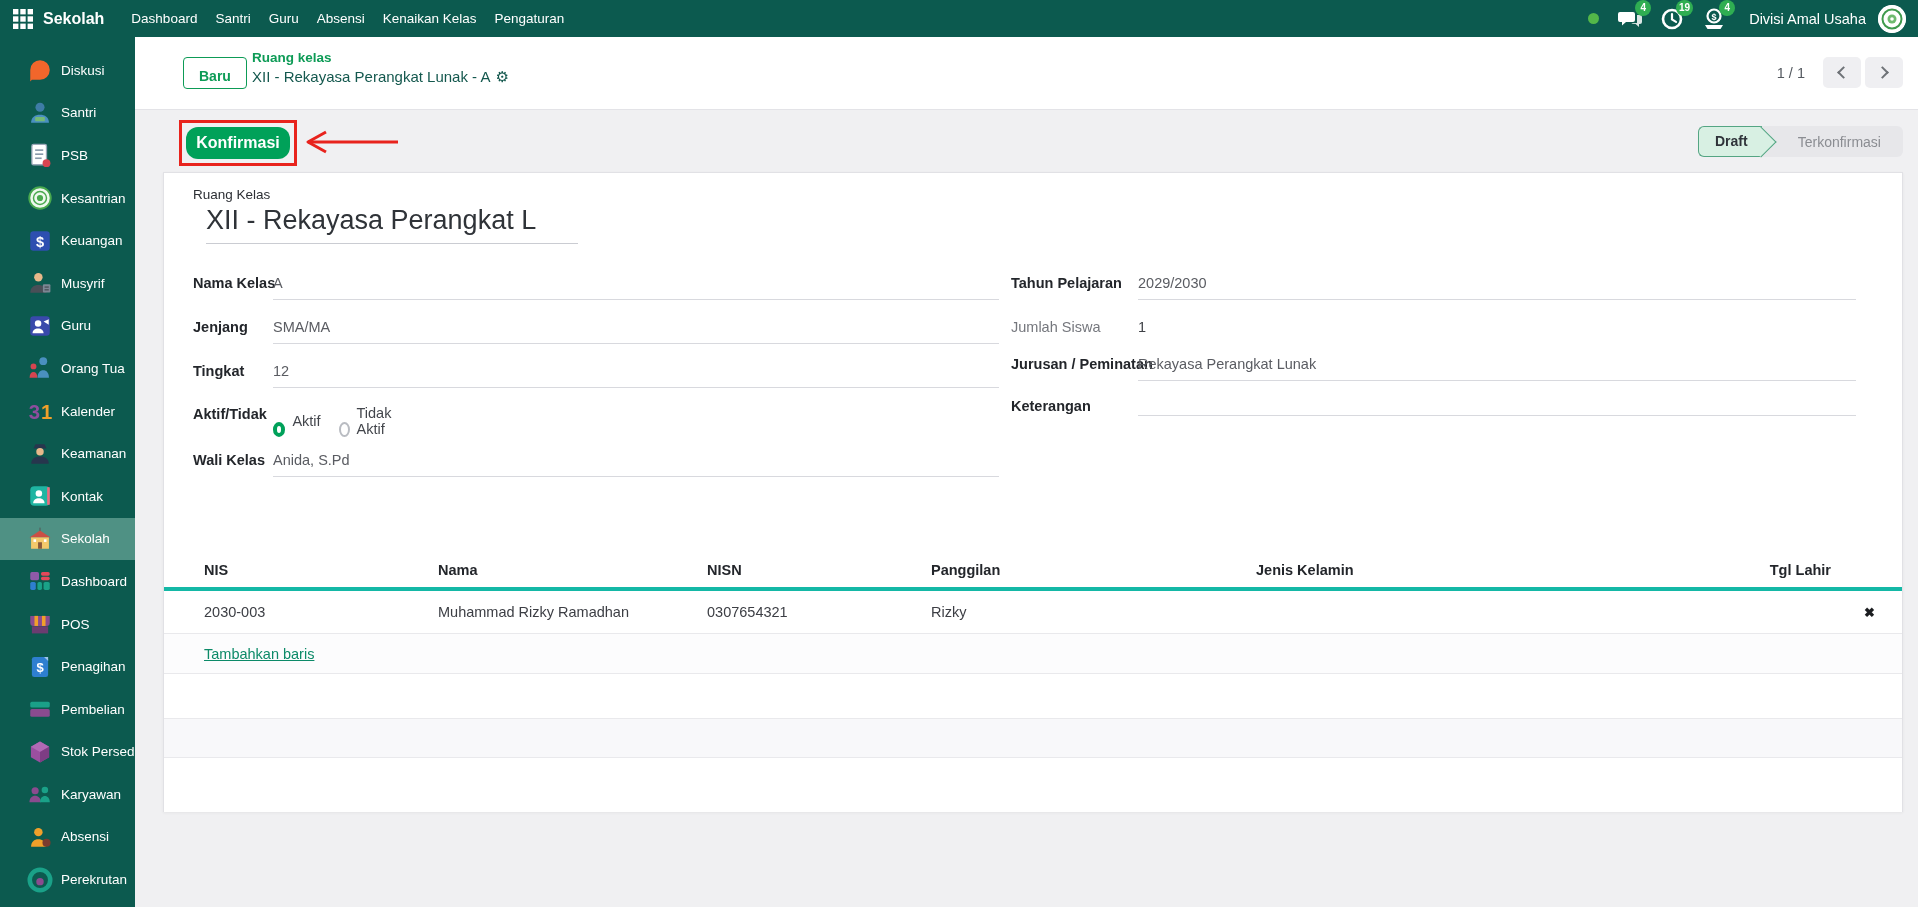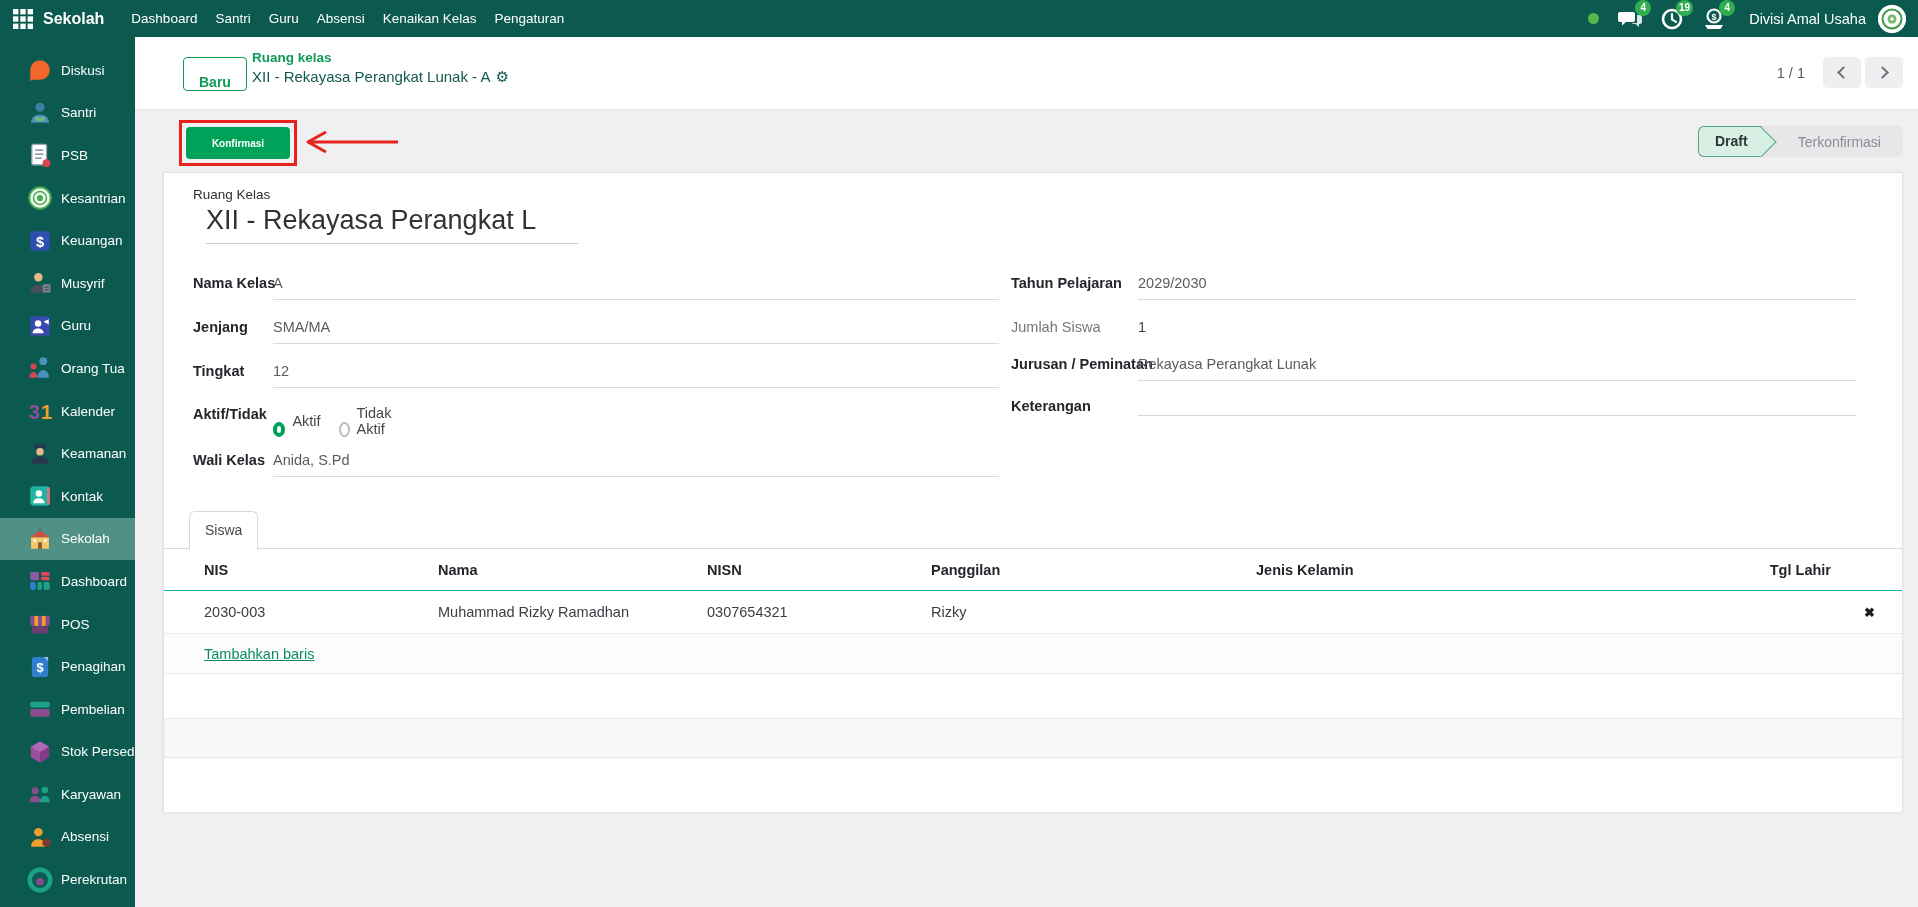--- a/index.html
+++ b/index.html
@@ -28,40 +28,40 @@
   .sidebar { position:absolute; top:37px; left:0; width:135px; height:870px;
              background:#0c5a4f; padding-top:12px; overflow:hidden; }
   .sb-item { height:42.6px; display:flex; align-items:center; padding-left:27px; color:#fff;
              font-size:13.5px; white-space:nowrap; }
   .sb-item.active { background:#4f9184; }
   .sb-item .ic { width:26px; height:26px; margin-right:8px; flex:none; }
 
   
   .crumbbar { position:absolute; left:135px; top:37px; width:1783px; height:73px;
               background:#fff; border-bottom:1px solid #e3e3e7; }
-  .btn-new { position:absolute; left:48px; top:20px; height:32px; padding:16px 15px;
+  .btn-new { position:absolute; left:48px; top:20px; height:32px; padding:10px 15px;
              background:#fff; border:1px solid #0d9b56; border-radius:4px;
              color:#0d9b56; font-size:14px; font-weight:bold; font-family:inherit; }
   .crumbs { position:absolute; left:117px; top:13px; }
   .crumb-parent { font-size:13.5px; font-weight:bold; color:#0d9b56; }
   .crumb-current { font-size:15px; color:#14584e; margin-top:3px; }
   .gear { font-size:15px; color:#14584e; margin-left:5px; }
   .pager { position:absolute; right:15px; top:20px; display:flex; align-items:center; }
   .pager-text { font-size:14.5px; color:#555a60; margin-right:14px; }
   .pbtn { width:38px; height:31px; background:#efeff2; border-radius:5px; margin-left:4px;
           display:inline-flex; align-items:center; justify-content:center; }
   .chev { width:9px; height:9px; border-left:2px solid #6e7277; border-bottom:2px solid #6e7277;
           display:inline-block; }
   .chev.left  { transform:rotate(45deg); margin-left:3px; }
   .chev.right { transform:rotate(-135deg); margin-right:3px; }
 
   
   .btn-confirm { position:absolute; left:186px; top:127px; width:104px; height:32px;
-                 background:#00a159; color:#fff; border:none; border-radius:4px;
-                 font-size:10px; font-weight:bold; font-family:inherit; z-index:3; }
+                 background:#00a159; color:#fff; border:none; border-radius:12px;
+                 font-size:16px; font-weight:bold; font-family:inherit; z-index:3; }
   .red-rect { position:absolute; left:179px; top:120px; width:118px; height:46px;
               border:3px solid #e8231d; z-index:4; pointer-events:none; }
   .red-arrow { position:absolute; left:302px; top:128px; z-index:4; }
 
   .statusbar { position:absolute; right:15px; top:126px; height:31px; width:205px;
                background:#e7e7ea; border-radius:6px; display:flex; align-items:center; }
   .st-active { position:relative; height:31px; line-height:29px; background:#d8f0e3;
                border:1px solid #54a583; border-right:none; border-radius:6px 0 0 6px;
                padding:0 14px 0 16px; font-size:14px; font-weight:bold; color:#2f333a; z-index:2; }
   .st-active::after { content:""; position:absolute; right:-10px; top:50%; width:21px; height:21px;
@@ -91,21 +91,21 @@
   .radio.off { border:2px solid #b9bcc2; }
   .ropt { font-size:14.5px; color:#43464c; margin:0 18px 16px 7px; }
 
   
   .tabbar { position:absolute; left:0; top:338px; width:1738px; height:38px;
             border-bottom:1px solid #d9d9dd; }
   .tab { position:absolute; left:25px; top:0; height:39px; padding:0 15px; background:#fff;
          border:1px solid #d9d9dd; border-bottom:1px solid #fff; border-radius:6px 6px 0 0;
          line-height:37px; font-size:14px; color:#44474c; z-index:2; }
   .thead, .trow, .addrow, .fillrow { position:absolute; left:0; width:1738px; }
-  .thead { top:376px; height:42px; border-bottom:1px solid #14b8a6; }
+  .thead { top:376px; height:42px; border-bottom:4px solid #14b8a6; }
   .trow  { top:418px; height:43px; border-bottom:1px solid #e9e9ec; }
   .addrow{ top:461px; height:40px; border-bottom:1px solid #e9e9ec; background:#fcfcfd;
            line-height:40px; }
   .addrow span { margin-left:40px; font-size:14.5px; color:#0c8a68;text-decoration:underline; }
   .f1 { top:501px; height:45px; border-bottom:1px solid #e9e9ec; background:#fff; }
   .f2 { top:546px; height:39px; border-bottom:1px solid #e9e9ec; background:#f8f8fa; }
   .f3 { top:585px; height:54px; background:#fff; }
   .c { position:absolute; top:0; line-height:42px; font-size:14.5px; white-space:nowrap; }
   .thead .c { font-weight:bold; color:#23262b; }
   .trow .c { line-height:43px; color:#3c3e44; }
@@ -422,23 +422,20 @@
   </div>
   <div class="frow rcol" style="top:179px" data-interactable="false">
     <span class="flabel" data-interactable="false">Jurusan / Peminatan</span>
     <span class="fvalue" data-interactable="true">Rekayasa Perangkat Lunak</span>
   </div>
   <div class="frow rcol" style="top:221px" data-interactable="false">
     <span class="flabel" data-interactable="false">Keterangan</span>
     <span class="fvalue" data-interactable="true"></span>
   </div>
 
-  <div class="tabbar" data-interactable="false">
-    <div class="tab" data-interactable="true">Siswa</div>
-  </div>
 
   <div class="thead" data-interactable="false">
     <span class="c c1" data-interactable="true">NIS</span>
     <span class="c c2" data-interactable="true">Nama</span>
     <span class="c c3" data-interactable="true">NISN</span>
     <span class="c c4" data-interactable="true">Panggilan</span>
     <span class="c c5" data-interactable="true">Jenis Kelamin</span>
     <span class="c c6" data-interactable="true">Tgl Lahir</span>
   </div>
   <div class="trow" data-interactable="true">

